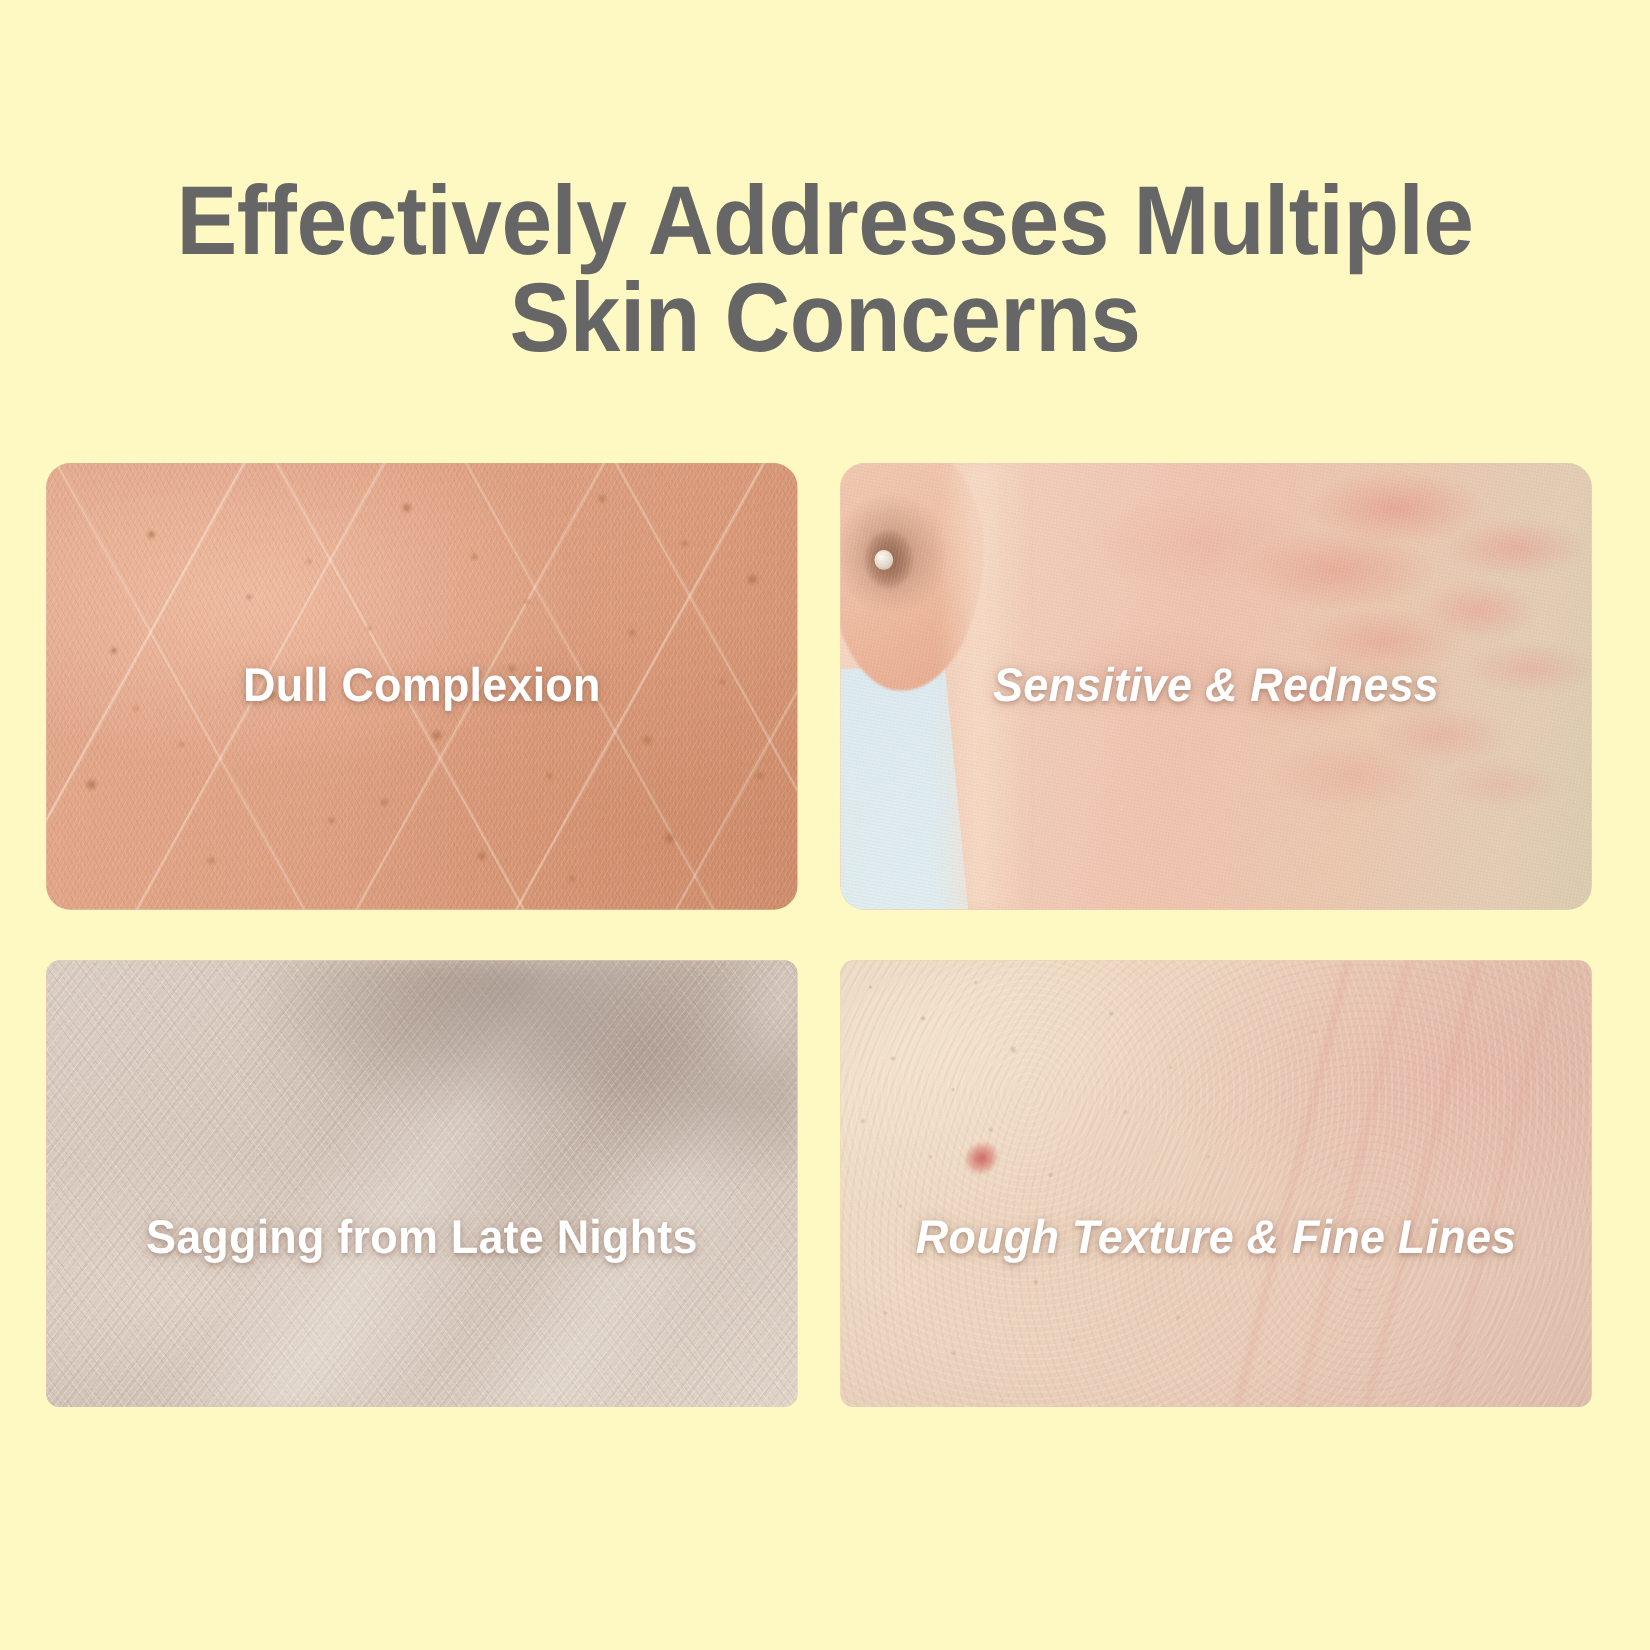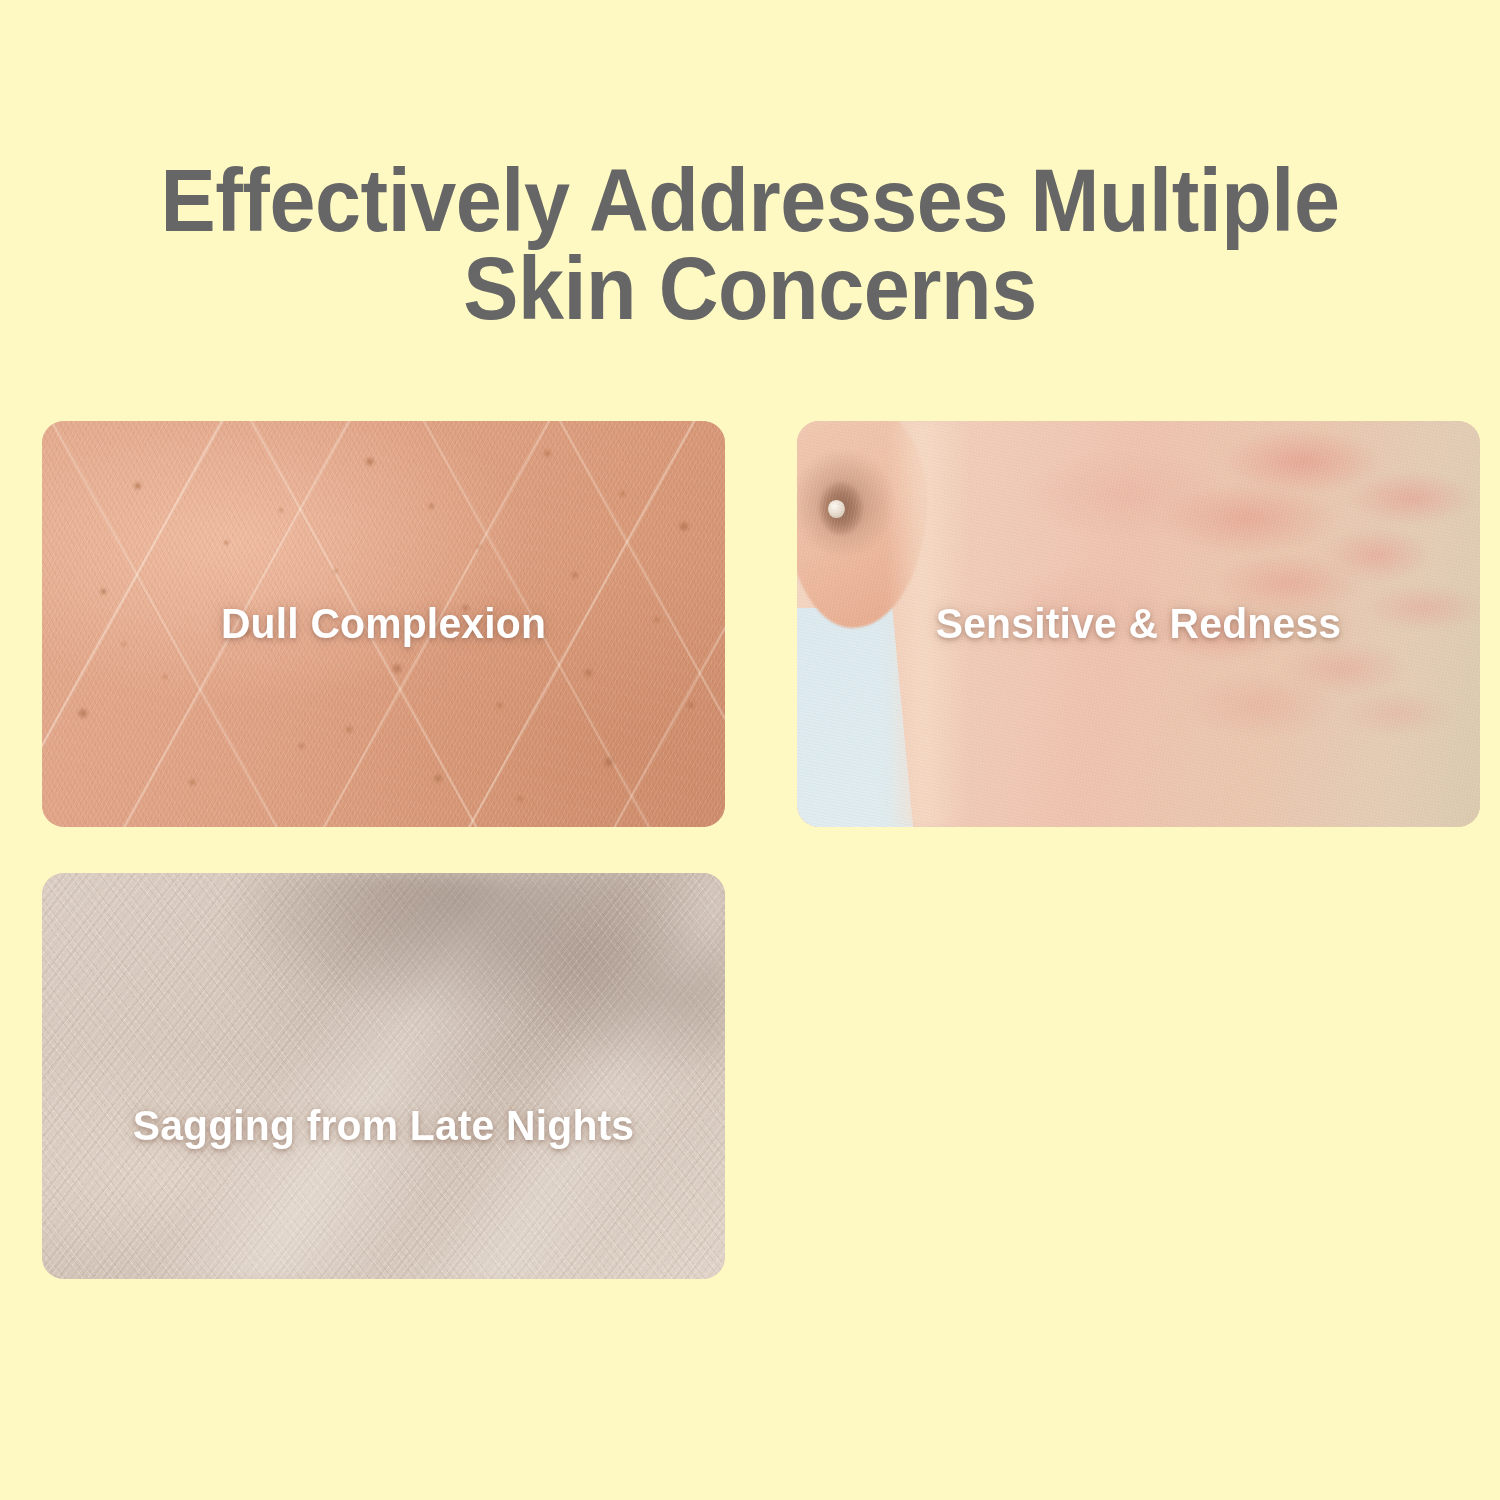--- a/index.html
+++ b/index.html
@@ -49,23 +49,23 @@
 
   .card {
     position: absolute;
     width: 683px;
     height: 406px;
     border-radius: 22px;
     overflow: hidden;
     background: #e7c5ad;
   }
   .card.r0 { top: 0; }
-  .card.r1 { top: 452px; }
+  .card.r1 { top: 452px; border-radius: 12px; }
   .card.c0 { left: 0; }
-  .card.c1 { left: 755px; }
+  .card.c1 { left: 722px; font-style: italic; }
 
   .tex {
     position: absolute;
     inset: 0;
   }
 
   .label {
     position: absolute;
     left: 0;
     width: 100%;
@@ -340,15 +340,24 @@
     </div>
 
     <div class="card r1 c0">
       <div class="tex c3base"></div>
       <div class="tex c3cross"></div>
       <div class="tex c3sheen"></div>
       <div class="tex c3shadow"></div>
       <div class="label low">Sagging from Late Nights</div>
     </div>
 
+    <div class="card r1 c1">
+      <div class="tex c4base"></div>
+      <div class="tex c4pores"></div>
+      <div class="tex c4grain"></div>
+      <div class="tex c4lines"></div>
+      <div class="c4blemish"></div>
+      <div class="tex c4vignette"></div>
+      <div class="label low">Rough Texture &amp; Fine Lines</div>
+    </div>
 
   </div>
 </div>
 
 </body></html>

